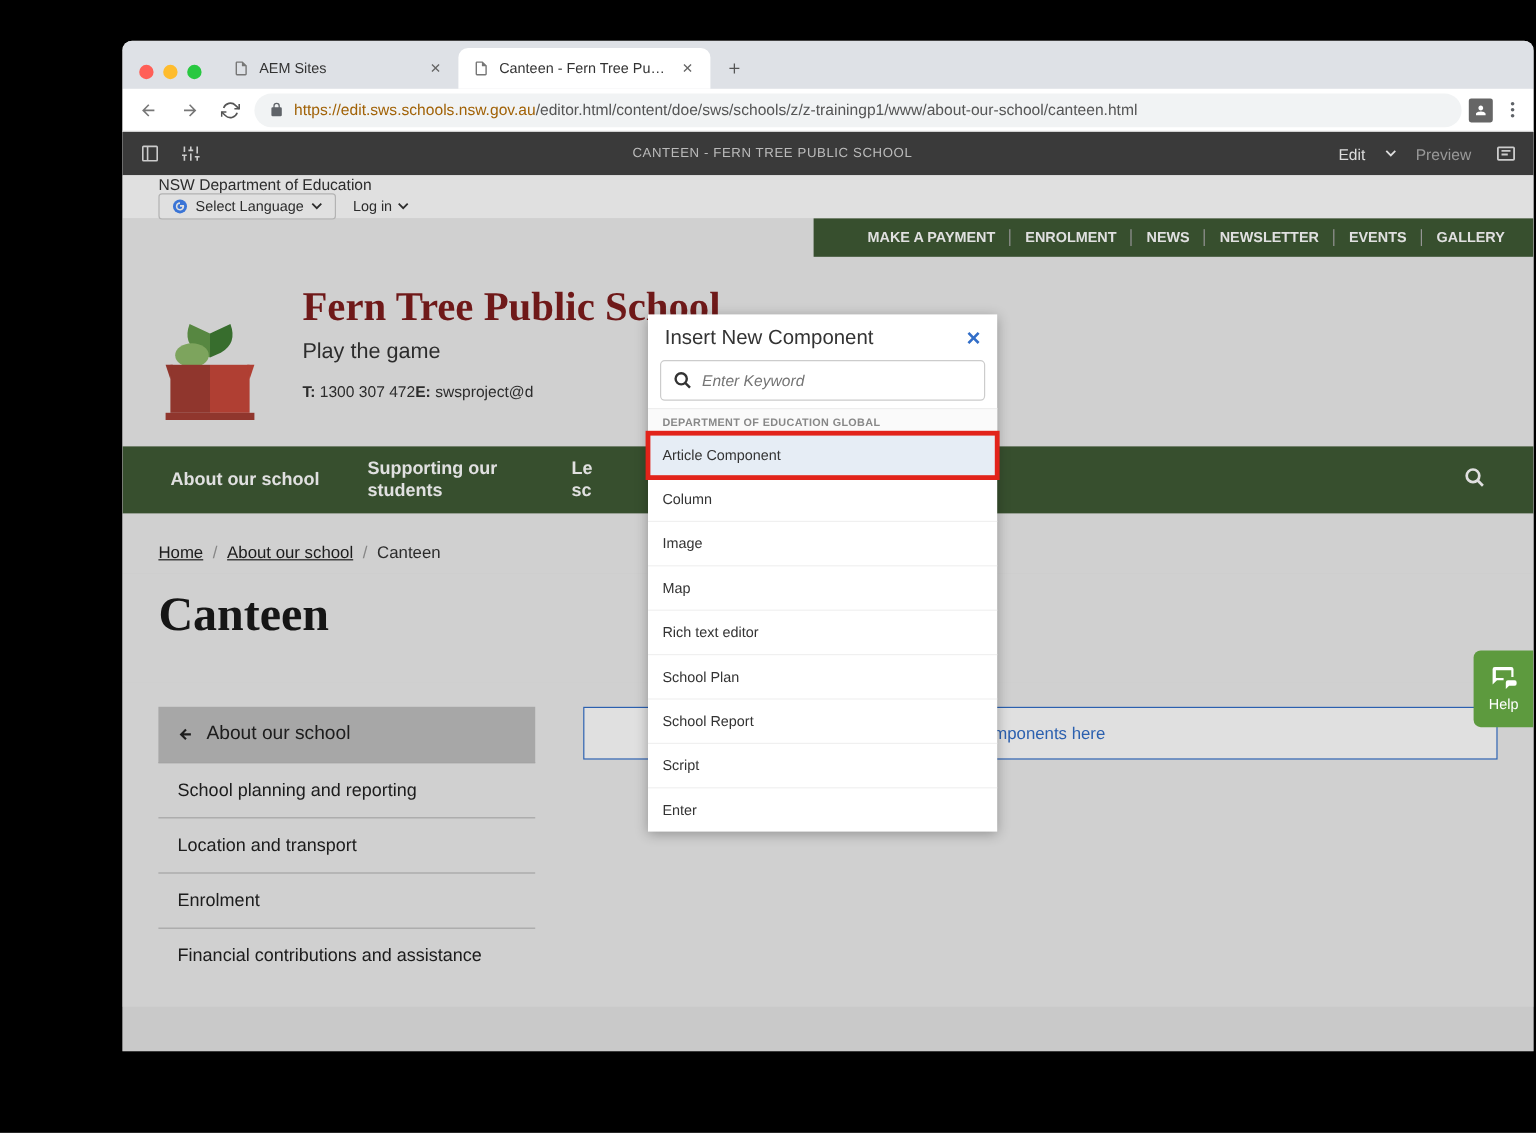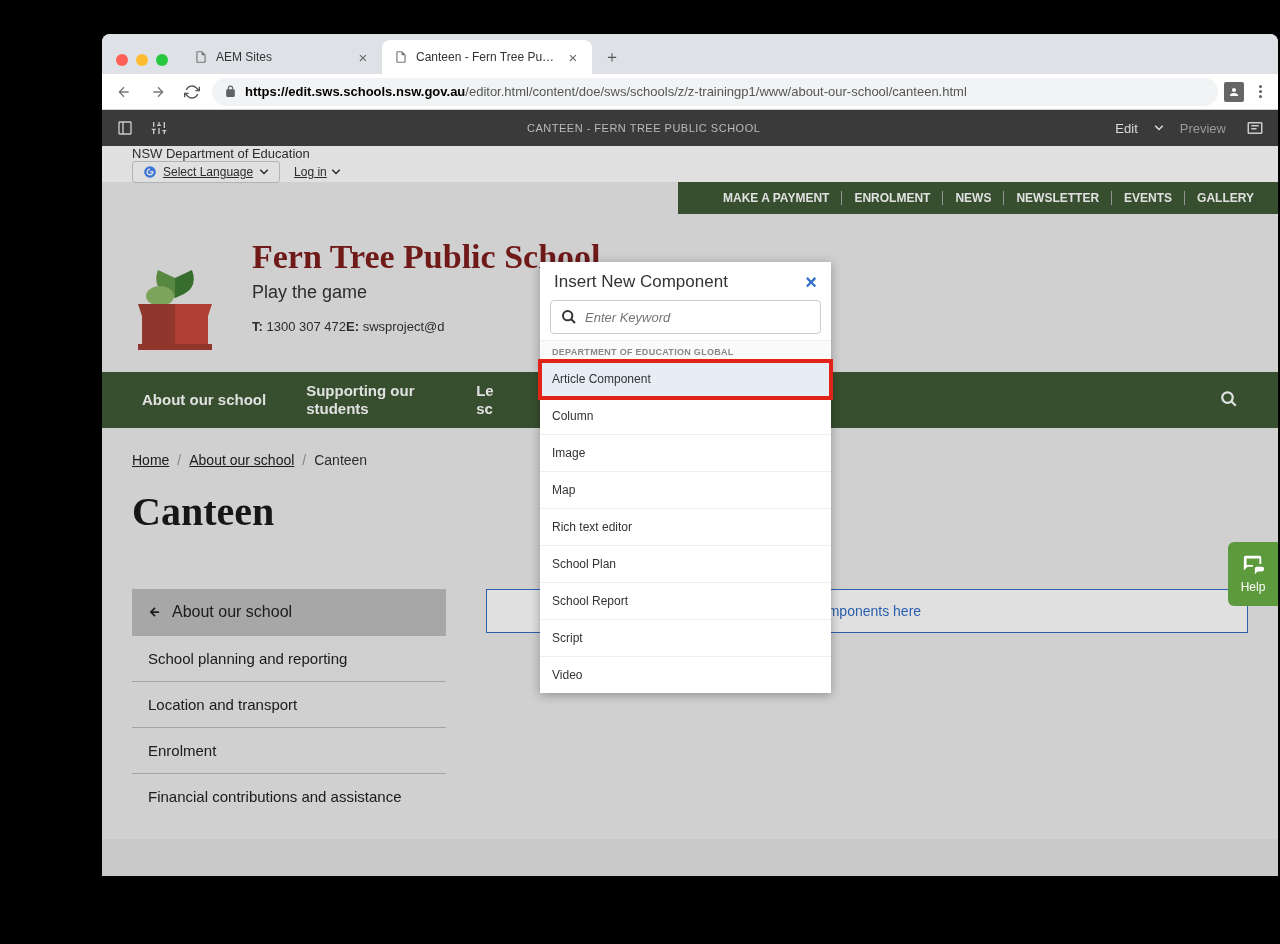--- a/index.html
+++ b/index.html
@@ -12,40 +12,40 @@
 .tab { height: 34px; padding: 0 12px; display: flex; align-items: center; gap: 8px; font-size: 12px; color: #333; border-radius: 8px 8px 0 0; min-width: 200px; max-width: 210px; position: relative; }
 .tab.active { background: #fff; }
 .tab-title { flex: 1; white-space: nowrap; overflow: hidden; text-overflow: ellipsis; }
 .tab-close { width: 14px; height: 14px; display: flex; align-items: center; justify-content: center; color: #666; cursor: pointer; font-size: 15px; }
 .tab-new { width: 28px; height: 28px; display: flex; align-items: center; justify-content: center; color: #555; margin-left: 6px; margin-bottom: 3px; }
 .file-icon { width: 14px; height: 14px; fill: #777; }
 .address-bar { height: 36px; background: #fff; display: flex; align-items: center; padding: 0 8px; gap: 6px; border-bottom: 1px solid #d0d0d0; }
 .nav-btn { width: 28px; height: 28px; display: flex; align-items: center; justify-content: center; color: #777; }
 .nav-btn.enabled { color: #555; }
 .url-area { flex: 1; height: 28px; background: #f1f3f4; border-radius: 14px; display: flex; align-items: center; padding: 0 12px; gap: 8px; font-size: 13px; color: #555; }
-.url-domain { color: #000000; font-weight: bold; }
+.url-domain { color: #a16207; }
 .lock-icon { width: 13px; height: 13px; fill: #5f6368; }
 .ext-icon { width: 20px; height: 20px; background: #666; border-radius: 2px; display: flex; align-items: center; justify-content: center; }
 .menu-dots { width: 20px; height: 20px; display: flex; flex-direction: column; align-items: center; justify-content: center; gap: 2px; }
 .menu-dots span { width: 3px; height: 3px; background: #5f6368; border-radius: 50%; }
 
 .aem-topbar { height: 36px; background: #3a3a3a; display: flex; align-items: center; padding: 0 10px; color: #ddd; font-size: 12px; }
 .aem-topbar-left { display: flex; gap: 8px; align-items: center; }
 .aem-icon-btn { width: 26px; height: 26px; display: flex; align-items: center; justify-content: center; color: #ccc; }
 .aem-title { flex: 1; text-align: center; font-size: 11px; letter-spacing: 0.5px; color: #bbb; }
 .aem-right { display: flex; align-items: center; gap: 16px; font-size: 13px; color: #ddd; }
 .edit-btn { display: flex; align-items: center; gap: 16px; }
 .chev-down { width: 10px; height: 6px; }
 
 .page-content { position: relative; height: calc(100% - 112px); overflow: hidden; }
 .page-overlay { position: absolute; inset: 0; background: rgba(0,0,0,0.12); z-index: 40; pointer-events: none; }
 
 .utility-bar { height: 36px; background: #fff; display: flex; align-items: flex-start; padding: 0 30px; font-size: 13px; color: #333; flex-direction: column; }
 .utility-left { flex: 1; }
-.util-right { display: flex; align-items: center; gap: 14px; text-decoration: underline; }
+.util-right { display: flex; align-items: center; gap: 14px; }
 .lang-select { display: flex; align-items: center; gap: 6px; border: 1px solid #ccc; padding: 3px 10px; border-radius: 3px; font-size: 12px; }
 .login-link { display: flex; align-items: center; gap: 4px; font-size: 12px; }
 
 .header-area { background: #ededed; padding: 24px 30px 18px 30px; }
 .green-nav { background: #3f5a35; height: 32px; margin: -24px -30px 18px auto; width: 600px; float: right; display: flex; align-items: center; justify-content: flex-end; padding: 0 12px; gap: 0; }
 .green-nav-item { color: #fff; font-size: 12px; font-weight: bold; padding: 0 12px; border-right: 1px solid #aaa; }
 .green-nav-item:last-child { border-right: none; }
 .header-flex { clear: both; display: flex; gap: 34px; align-items: flex-start; padding-top: 6px; }
 .logo { width: 86px; height: 116px; display: flex; align-items: center; justify-content: center; }
 .header-text h1 { font-family: Georgia, serif; font-size: 34px; color: #7f1d1d; margin-bottom: 6px; }
@@ -304,16 +304,16 @@
     <div class="modal-group-label">DEPARTMENT OF EDUCATION GLOBAL</div>
     <div class="modal-list">
       <div class="modal-item highlighted">Article Component</div>
       <div class="modal-item">Column</div>
       <div class="modal-item">Image</div>
       <div class="modal-item">Map</div>
       <div class="modal-item">Rich text editor</div>
       <div class="modal-item">School Plan</div>
       <div class="modal-item">School Report</div>
       <div class="modal-item">Script</div>
-      <div class="modal-item" style="border-bottom:none">Video</div>
+      <div class="modal-item" style="border-bottom:none">Enter</div>
     </div>
   </div>
 </div>
 
 </body></html>

